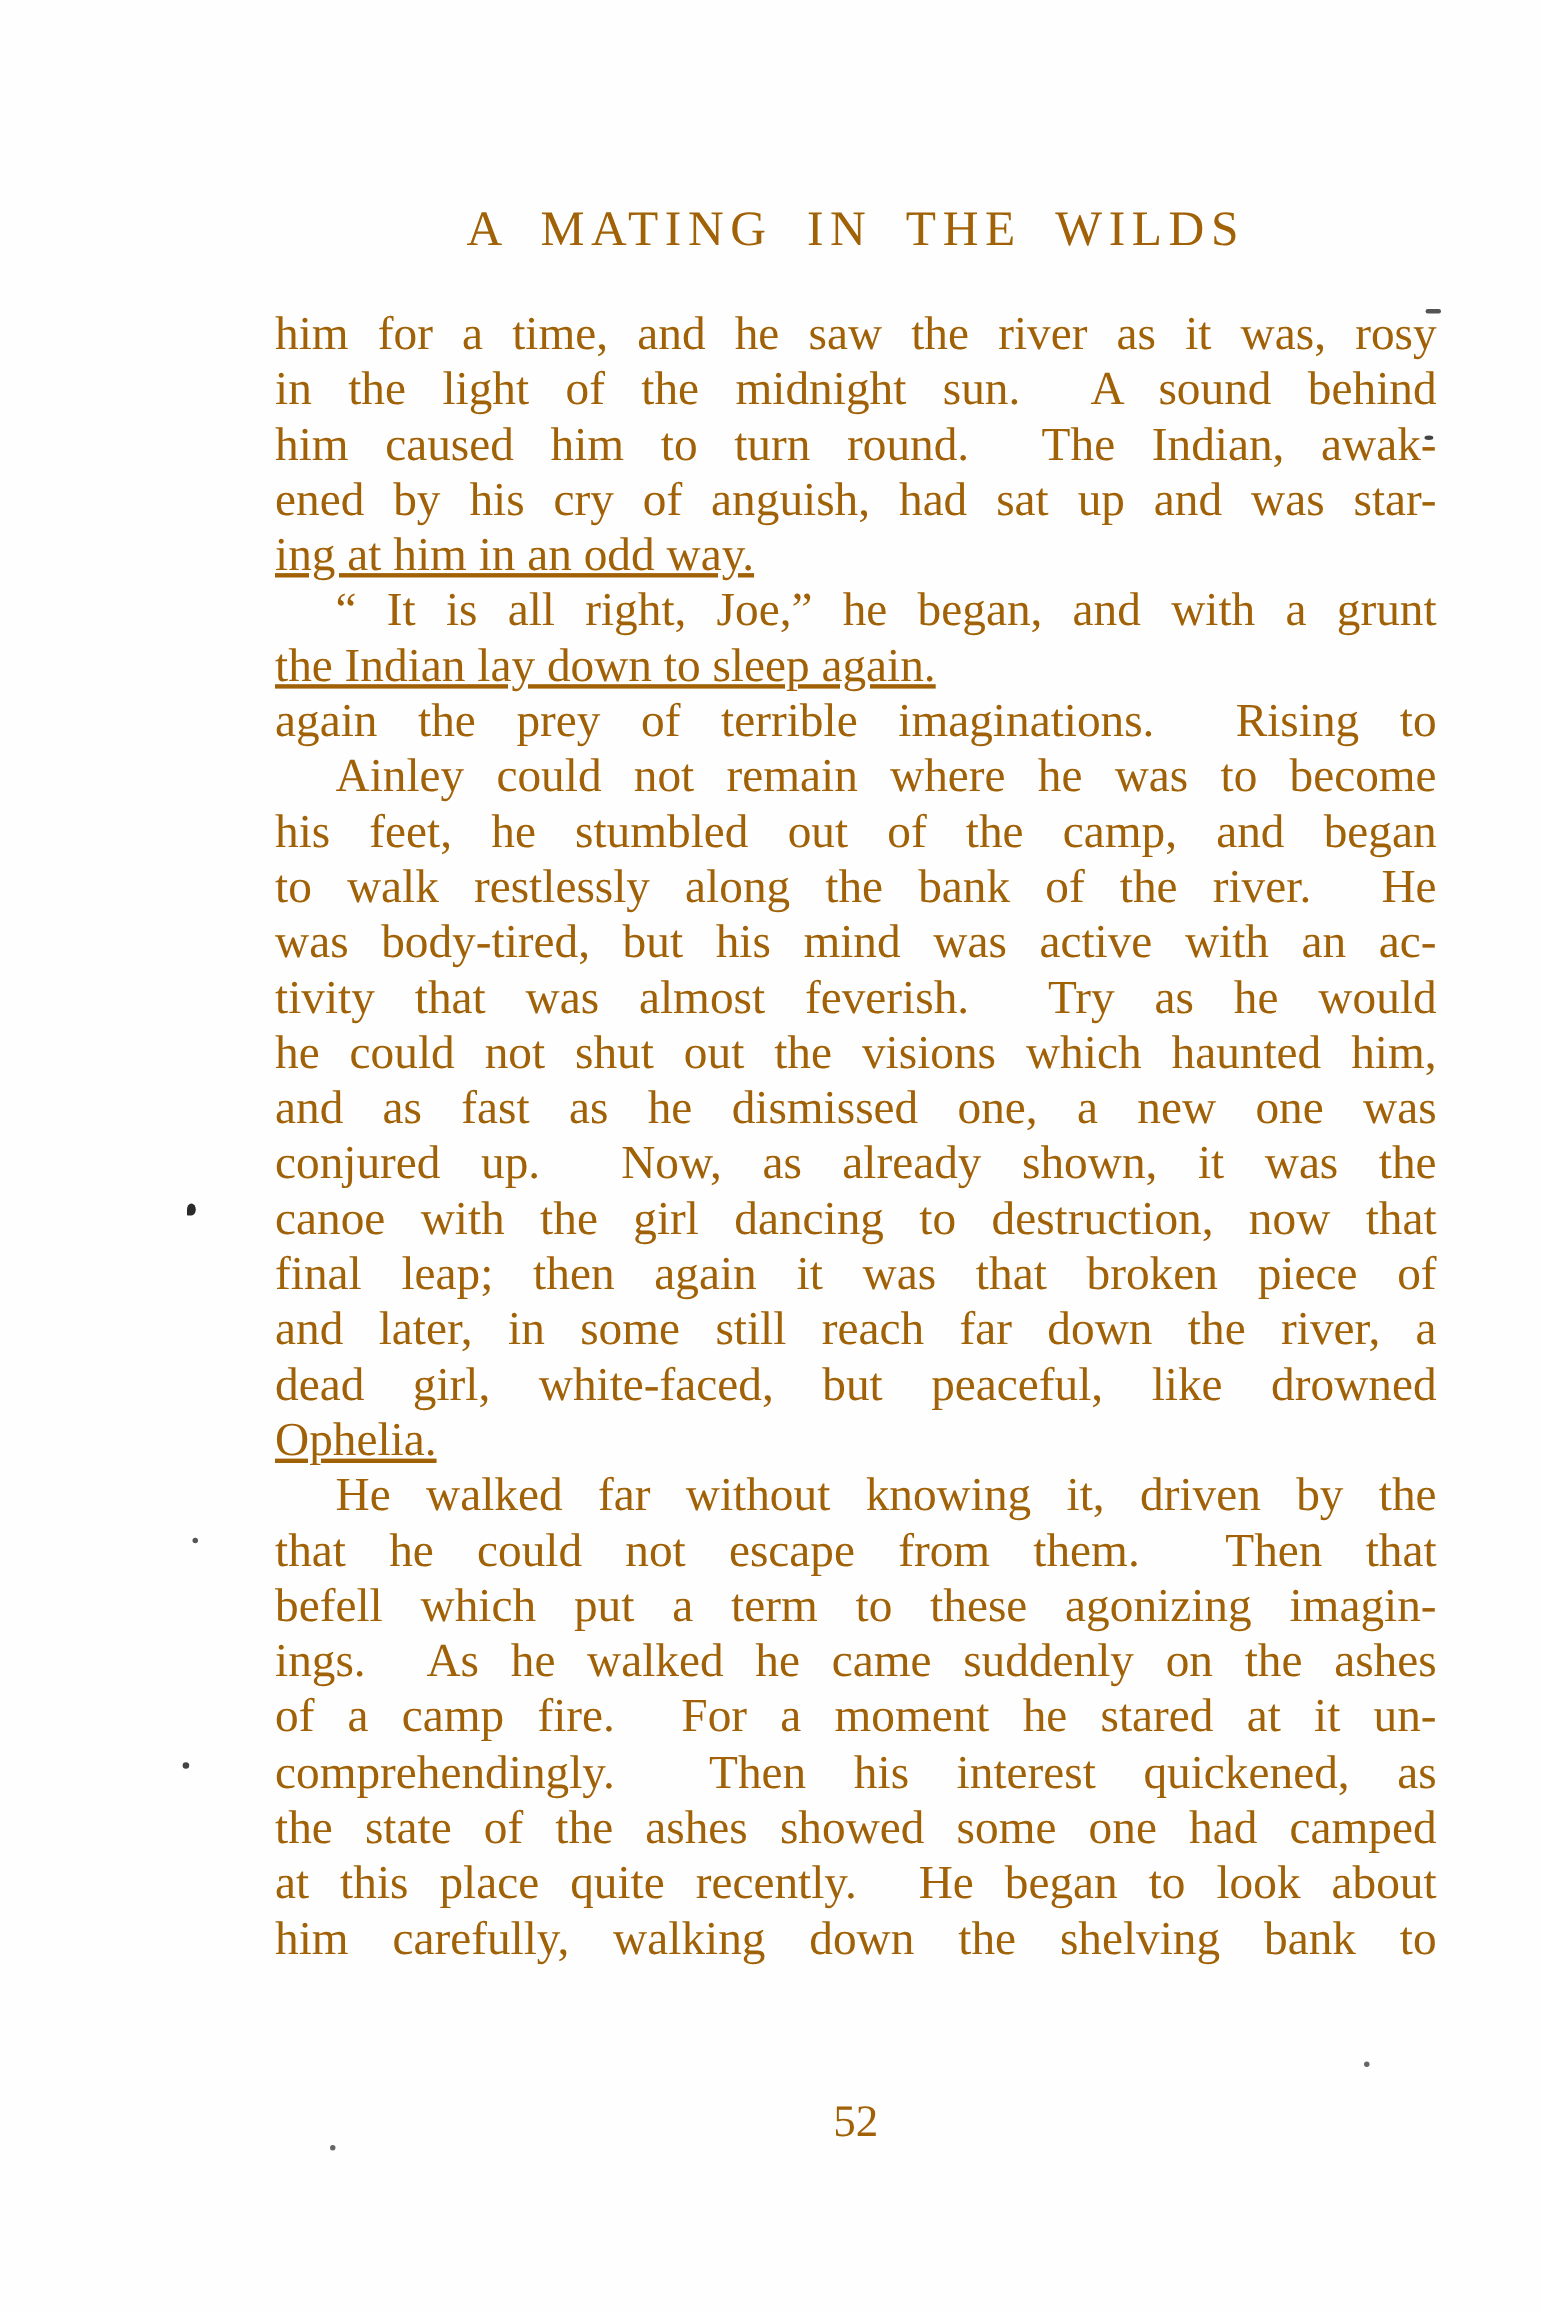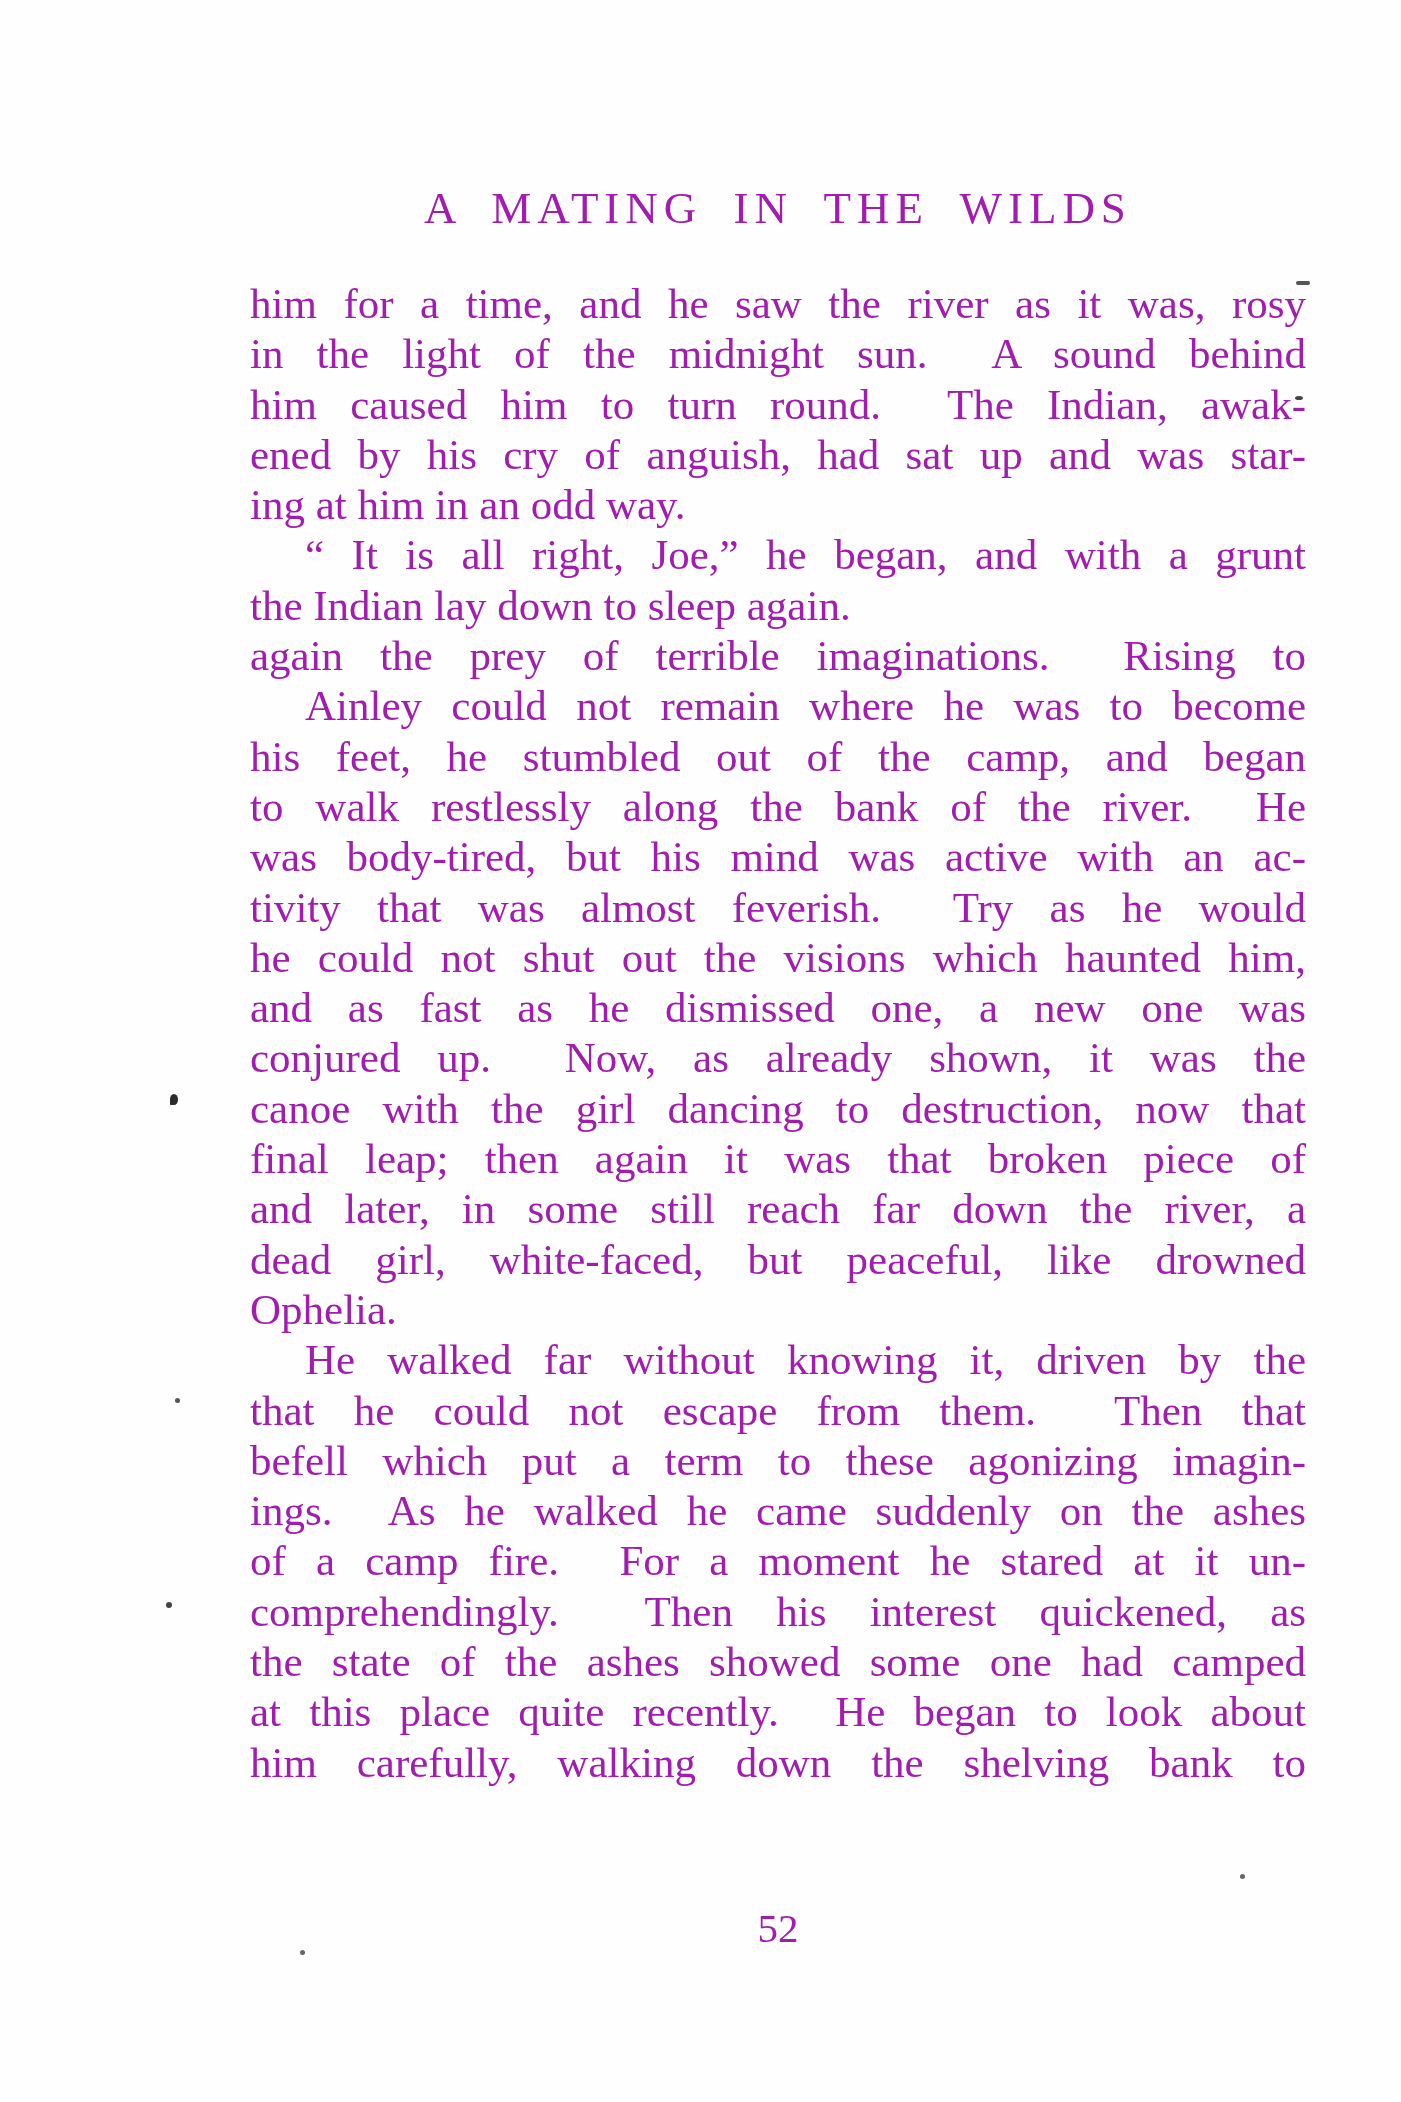--- a/index.html
+++ b/index.html
@@ -6,21 +6,21 @@
     margin: 0;
     padding: 0;
     background: #ffffff;
   }
   .page {
     position: relative;
     width: 1401px;
     height: 2102px;
     background: #fefefe;
     font-family: "Liberation Serif", serif;
-    color: #a21caf;
+    color: #a16207;
     overflow: hidden;
   }
   .running-header {
     position: absolute;
     top: 186px;
     left: 250px;
     width: 1056px;
     text-align: center;
     font-size: 45px;
     line-height: 1;
@@ -39,20 +39,21 @@
   }
   .line {
     box-sizing: border-box;
     width: 100%;
     text-align: justify;
     text-align-last: justify;
     white-space: pre-wrap;
   }
   .line.end {
     text-align-last: left;
+    text-decoration: underline;
   }
   .line.indent {
     padding-left: 55px;
   }
   .page-number {
     position: absolute;
     top: 1884px;
     left: 250px;
     width: 1056px;
     text-align: center;

